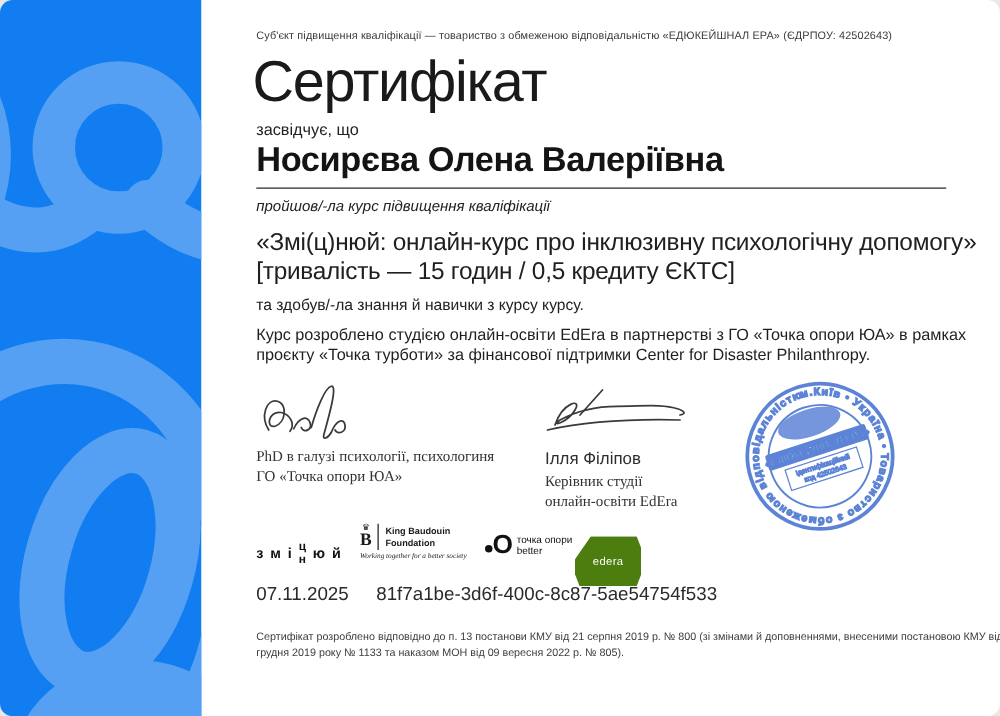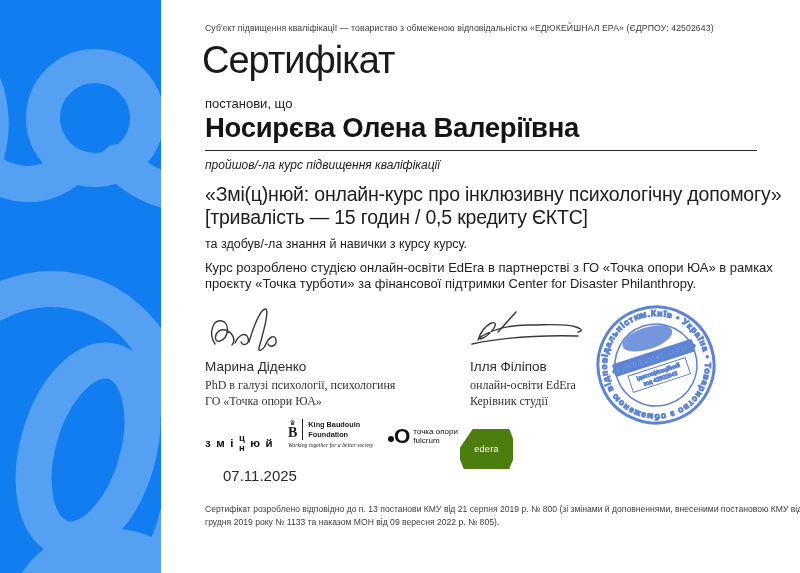--- a/index.html
+++ b/index.html
@@ -1,35 +1,36 @@
 <!DOCTYPE html>
 <html><head>
 <meta charset="utf-8">
 <style>
   * { margin:0; padding:0; box-sizing:border-box; }
   html,body { background:#e8e8e8; }
   .page {
     position:relative; width:800px; height:573px; background:#ffffff;
     font-family:"Liberation Sans", sans-serif; color:#1f1f1f; overflow:hidden;
     margin:0 auto;
+    border-radius:10px;
   }
   .blue-band { position:absolute; left:0; top:0; width:161px; height:573px; background:#127df0; overflow:hidden; }
   .abs { position:absolute; }
   .issuer-line { left:205px; top:23px; width:592px; font-size:8.7px; color:#3b3b3b; letter-spacing:.1px; }
-  .cert-title { left:202px; top:40px; font-size:38px; font-weight:400; letter-spacing:-1px; color:#1a1a1a; line-height:1.1; }
+  .cert-title { left:202px; top:40px; font-size:46px; font-weight:400; letter-spacing:-1px; color:#1a1a1a; line-height:1.1; }
   .cert-subtitle { left:205px; top:96px; font-size:13px; color:#222; }
   .recipient-name { left:205px; top:112px; width:552px; font-size:27.5px; font-weight:700; color:#141414;
     padding-bottom:6px; border-bottom:1.6px solid #2b2b2b; letter-spacing:-.3px; }
   .completion-line { left:205px; top:158px; font-size:12px; color:#222;font-style:italic; }
   .course-title { left:205px; top:183px; width:600px; font-size:19.5px; line-height:1.2; color:#202020; letter-spacing:-.2px; }
   .outcome-line { left:205px; top:237px; font-size:12.5px; color:#222; }
   .course-desc { left:205px; top:260px; width:598px; font-size:13px; line-height:1.23; color:#1f1f1f; }
   .sig-col { display:flex; flex-direction:column; }
   .sig1 { left:205px; top:306px; width:250px; }
-  .sig2 { left:470px; top:310px; width:200px; }
+  .sig2 { left:436px; top:310px; width:200px; }
   .sig-name { font-size:13.5px; color:#2e2e2e; margin-top:5px; }
   .sig-role { font-size:12px; line-height:1.32; color:#333; margin-top:4px;font-family:Liberation Serif, serif; }
   .stamp-wrap { left:592px; top:301px; width:128px; height:128px; }
   
   .zmicnuy { left:205px; top:430px; height:26px; display:flex; align-items:center; font-weight:700; color:#111; }
   .zmicnuy .lt { font-size:11.5px; margin-right:5.5px; }
   .zmicnuy .stack { display:flex; flex-direction:column; align-items:center; margin-right:5.5px; line-height:1; }
   .zmicnuy .stack span { font-size:9.5px; line-height:1.05; }
   
   .kbf { left:288px; top:419px; width:88px; color:#1a1a1a; }
@@ -42,21 +43,21 @@
   
   .tochka { left:388px; top:427px; display:flex; align-items:center; color:#111; }
   .tochka-dot { width:6px; height:6px; background:#111; border-radius:50%; align-self:flex-end; margin-bottom:4px; }
   .tochka-o { font-size:21px; font-weight:800; line-height:.9; margin-right:3px; }
   .tochka-name { font-size:8px; font-weight:400; line-height:1.15; }
   
   .edera { left:460px; top:429px; width:53px; height:40px; background:#4d7c0f; color:#fff;
     display:flex; align-items:center; justify-content:center; font-size:9px; font-weight:400;
     clip-path:polygon(24% 0%, 93% 0%, 100% 24%, 100% 76%, 93% 100%, 7% 100%, 0% 76%, 0% 46%);
     letter-spacing:.3px; }
-  .date-row { left:205px; top:467px; display:flex; gap:22px; font-size:15px; color:#2a2a2a;margin-left:18px; }
+  .date-row { left:205px; top:467px; display:flex; gap:22px; font-size:15px; color:#2a2a2a; }
   .legal { left:205px; top:503px; width:614px; font-size:8.6px; line-height:1.55; color:#3e3e3e; }
 </style>
 </head>
 <body>
 
 <div class="page">
 
   <div class="blue-band">
     <svg width="161" height="573" viewBox="0 0 161 573">
       <g fill="none" stroke="#55a0f3" stroke-width="36" stroke-linecap="round">
@@ -70,60 +71,59 @@
         <ellipse cx="88" cy="450" rx="50" ry="92" transform="rotate(16 88 450)"></ellipse>
         <path d="M -32 322 C 28 268 122 280 160 362 C 196 436 190 522 148 580"></path>
       </g>
 
       <ellipse cx="108" cy="614" rx="98" ry="86" fill="#55a0f3"></ellipse>
     </svg>
   </div>
 
   <div class="abs issuer-line">Суб'єкт підвищення кваліфікації — товариство з обмеженою відповідальністю «ЕДЮКЕЙШНАЛ ЕРА» (ЄДРПОУ: 42502643)</div>
   <div class="abs cert-title">Сертифікат</div>
-  <div class="abs cert-subtitle">постанови, що</div>
+  <div class="abs cert-subtitle">засвідчує, що</div>
 
   <div class="abs recipient-name">Носирєва Олена Валеріївна</div>
   <div class="abs completion-line">пройшов/-ла курс підвищення кваліфікації</div>
 
   <div class="abs course-title">
     <div>«Змі(ц)нюй: онлайн-курс про інклюзивну психологічну допомогу»</div>
     <div>[тривалість — 15 годин / 0,5 кредиту ЄКТС]</div>
   </div>
   <div class="abs outcome-line">та здобув/-ла знання й навички з курсу курсу.</div>
   <div class="abs course-desc">Курс розроблено студією онлайн-освіти EdEra в партнерстві з ГО «Точка опори ЮА» в рамках проєкту «Точка турботи» за фінансової підтримки Center for Disaster Philanthropy.</div>
 
   <div class="abs sig-col sig1">
     <svg width="84" height="48" viewBox="0 0 84 48">
       <g fill="none" stroke="#3a3a3a" stroke-width="1.4" stroke-linecap="round">
         <path d="M10 38 C3 27 8 13 17 15 C25 17 24 32 15 35 C7 37 10 22 20 24 C28 26 31 34 27 39"></path>
         <path d="M30 37 C34 28 41 26 43 32 C45 38 38 41 36 36"></path>
         <path d="M44 36 C48 22 55 4 60 3 C65 2 59 24 54 42 C53 46 57 45 60 40"></path>
         <path d="M60 40 C64 30 70 28 71 34 C72 40 65 42 63 38"></path>
       </g>
     </svg>
-    <div class="sig-name">Марина Діденко</div>
     <div class="sig-role">
       <div>PhD в галузі психології, психологиня</div>
       <div>ГО «Точка опори ЮА»</div>
     </div>
   </div>
 
   <div class="abs sig-col sig2">
     <svg width="120" height="44" viewBox="0 0 120 44">
       <g fill="none" stroke="#3a3a3a" stroke-width="1.4" stroke-linecap="round">
         <path d="M46 2 L28 22"></path>
         <path d="M8 30 C14 12 30 8 24 18 C18 28 4 32 12 26 C28 17 44 15 58 15 C78 15 94 13 106 17 C112 19 113 21 108 22"></path>
         <path d="M2 34 C34 27 66 25 108 26"></path>
       </g>
     </svg>
     <div class="sig-name">Ілля Філіпов</div>
     <div class="sig-role">
+      <div>Керівник студії</div>
       <div>онлайн-освіти EdEra</div>
-      <div>Керівник студії</div>
     </div>
   </div>
 
   <div class="abs stamp-wrap">
     <svg width="128" height="128" viewBox="0 0 128 128" opacity="0.88">
       <g transform="rotate(-18 64 64)" fill="none" stroke="#4673d0">
         <circle cx="64" cy="64" r="58" stroke-width="3"></circle>
         <circle cx="64" cy="64" r="41" stroke-width="1.5"></circle>
         <ellipse cx="64" cy="36" rx="26" ry="11" fill="#4673d0" stroke="none" opacity="0.85"></ellipse>
         <path id="ringPath" d="M64 15 a49 49 0 1 1 -0.01 0" fill="none" stroke="none"></path>
@@ -163,25 +163,26 @@
       </div>
     </div>
     <div class="kbf-tagline">Working together for a better society</div>
   </div>
 
   <div class="abs tochka">
     <span class="tochka-dot"></span>
     <span class="tochka-o">О</span>
     <span class="tochka-name">
       <div>точка опори</div>
-      <div>fulcrum</div>
+      <div>better</div>
     </span>
   </div>
 
   <div class="abs edera">edera</div>
 
   <div class="abs date-row">
     <span>07.11.2025</span>
+    <span>81f7a1be-3d6f-400c-8c87-5ae54754f533</span>
   </div>
 
   <div class="abs legal">Сертифікат розроблено відповідно до п. 13 постанови КМУ від 21 серпня 2019 р. № 800 (зі змінами й доповненнями, внесеними постановою КМУ від 27 грудня 2019 року № 1133 та наказом МОН від 09 вересня 2022 р. № 805).</div>
 
 </div>
 
 </body></html>

